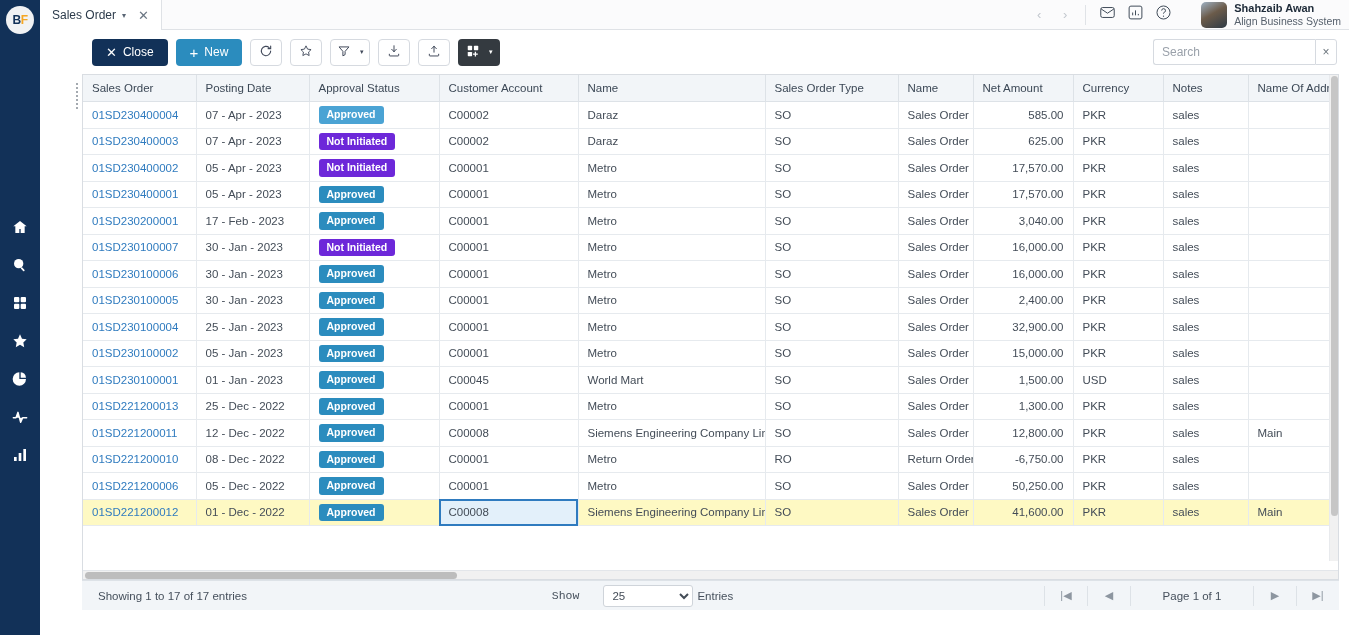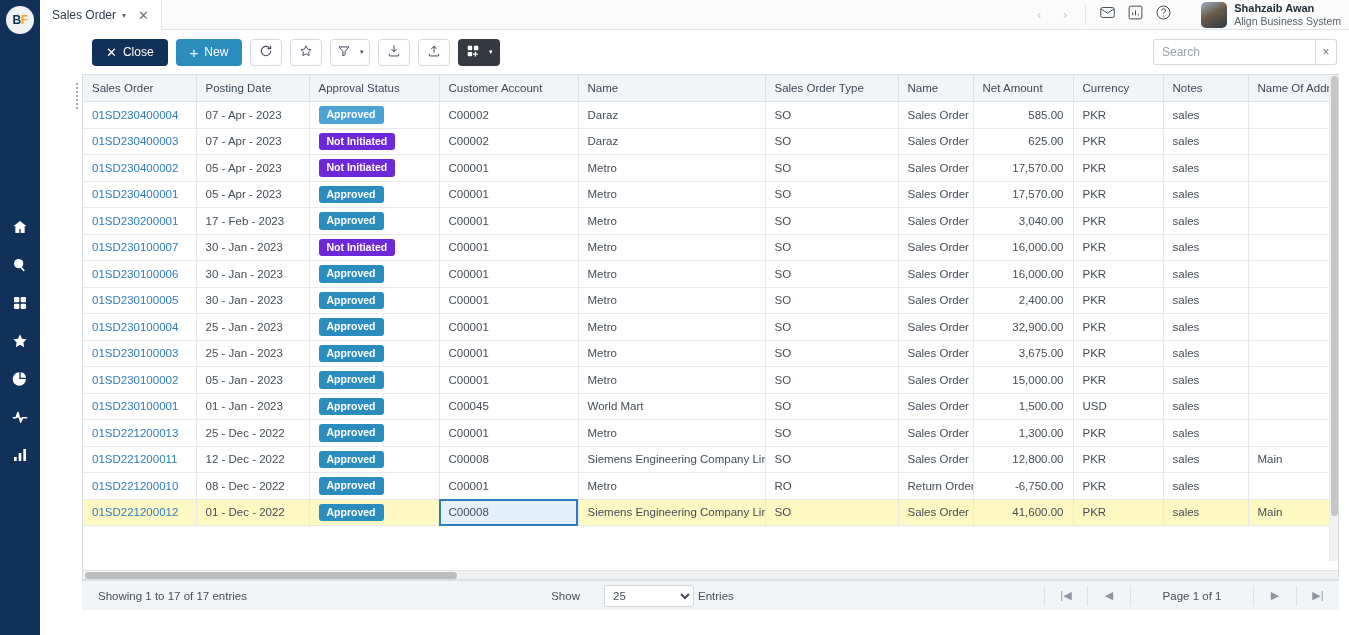--- a/index.html
+++ b/index.html
@@ -166,21 +166,21 @@
     background: #c6c6c6; border-radius: 4px;
   }
 
   
   #footer {
     height: 30px; background: #f2f5f8; border-top: 1px solid #dde2e7;
     display: flex; align-items: center; padding: 0 6px; font-size: 11.5px; color: #46505c;
   }
   #footer .showing { padding-left: 10px; }
   #footer .spacer { flex: 1; }
-  #footer .showlbl { margin-right: 24px; }
+  #footer .showlbl { margin-right: 24px; font-family: Liberation Mono, monospace; }
   #footer select {
     height: 22px; width: 90px; font-size: 11.5px; padding: 0 4px;
     border: 1px solid #cfd4da; border-radius: 3px; background: #fff;
     font-family: "Liberation Sans", sans-serif; color: #434c57;
   }
   #footer .entrieslbl { margin-left: 4px; text-align: right; }
   .pgsep { width: 1px; height: 20px; background: #dde2e7; margin: 0 6px; }
   .pgbtn { width: 30px; display:flex; align-items:center; justify-content:center;
            color:#8d96a0; font-size: 11px; cursor: pointer; }
   .pgtxt { min-width: 110px; text-align: center; color:#46505c; }
@@ -525,33 +525,20 @@
                   <td>C00001</td>
                   <td>Metro</td>
                   <td>SO</td>
                   <td>Sales Order</td>
                   <td class="num">32,900.00</td>
                   <td>PKR</td>
                   <td>sales</td>
                   <td></td>
                 </tr>
                 <tr>
-                  <td class="link"><a>01SD230100003</a></td>
-                  <td>25 - Jan - 2023</td>
-                  <td><span class="badge approved">Approved</span></td>
-                  <td>C00001</td>
-                  <td>Metro</td>
-                  <td>SO</td>
-                  <td>Sales Order</td>
-                  <td class="num">3,675.00</td>
-                  <td>PKR</td>
-                  <td>sales</td>
-                  <td></td>
-                </tr>
-                <tr>
                   <td class="link"><a>01SD230100002</a></td>
                   <td>05 - Jan - 2023</td>
                   <td><span class="badge approved">Approved</span></td>
                   <td>C00001</td>
                   <td>Metro</td>
                   <td>SO</td>
                   <td>Sales Order</td>
                   <td class="num">15,000.00</td>
                   <td>PKR</td>
                   <td>sales</td>
@@ -598,20 +585,33 @@
                 </tr>
                 <tr>
                   <td class="link"><a>01SD221200010</a></td>
                   <td>08 - Dec - 2022</td>
                   <td><span class="badge approved">Approved</span></td>
                   <td>C00001</td>
                   <td>Metro</td>
                   <td>RO</td>
                   <td>Return Order</td>
                   <td class="num">-6,750.00</td>
+                  <td>PKR</td>
+                  <td>sales</td>
+                  <td></td>
+                </tr>
+                <tr>
+                  <td class="link"><a>01SD221200006</a></td>
+                  <td>05 - Dec - 2022</td>
+                  <td><span class="badge approved">Approved</span></td>
+                  <td>C00001</td>
+                  <td>Metro</td>
+                  <td>SO</td>
+                  <td>Sales Order</td>
+                  <td class="num">50,250.00</td>
                   <td>PKR</td>
                   <td>sales</td>
                   <td></td>
                 </tr>
                 <tr class="selected">
                   <td class="link"><a>01SD221200012</a></td>
                   <td>01 - Dec - 2022</td>
                   <td><span class="badge approved">Approved</span></td>
                   <td class="active-cell">C00008</td>
                   <td>Siemens Engineering Company Limited</td>

